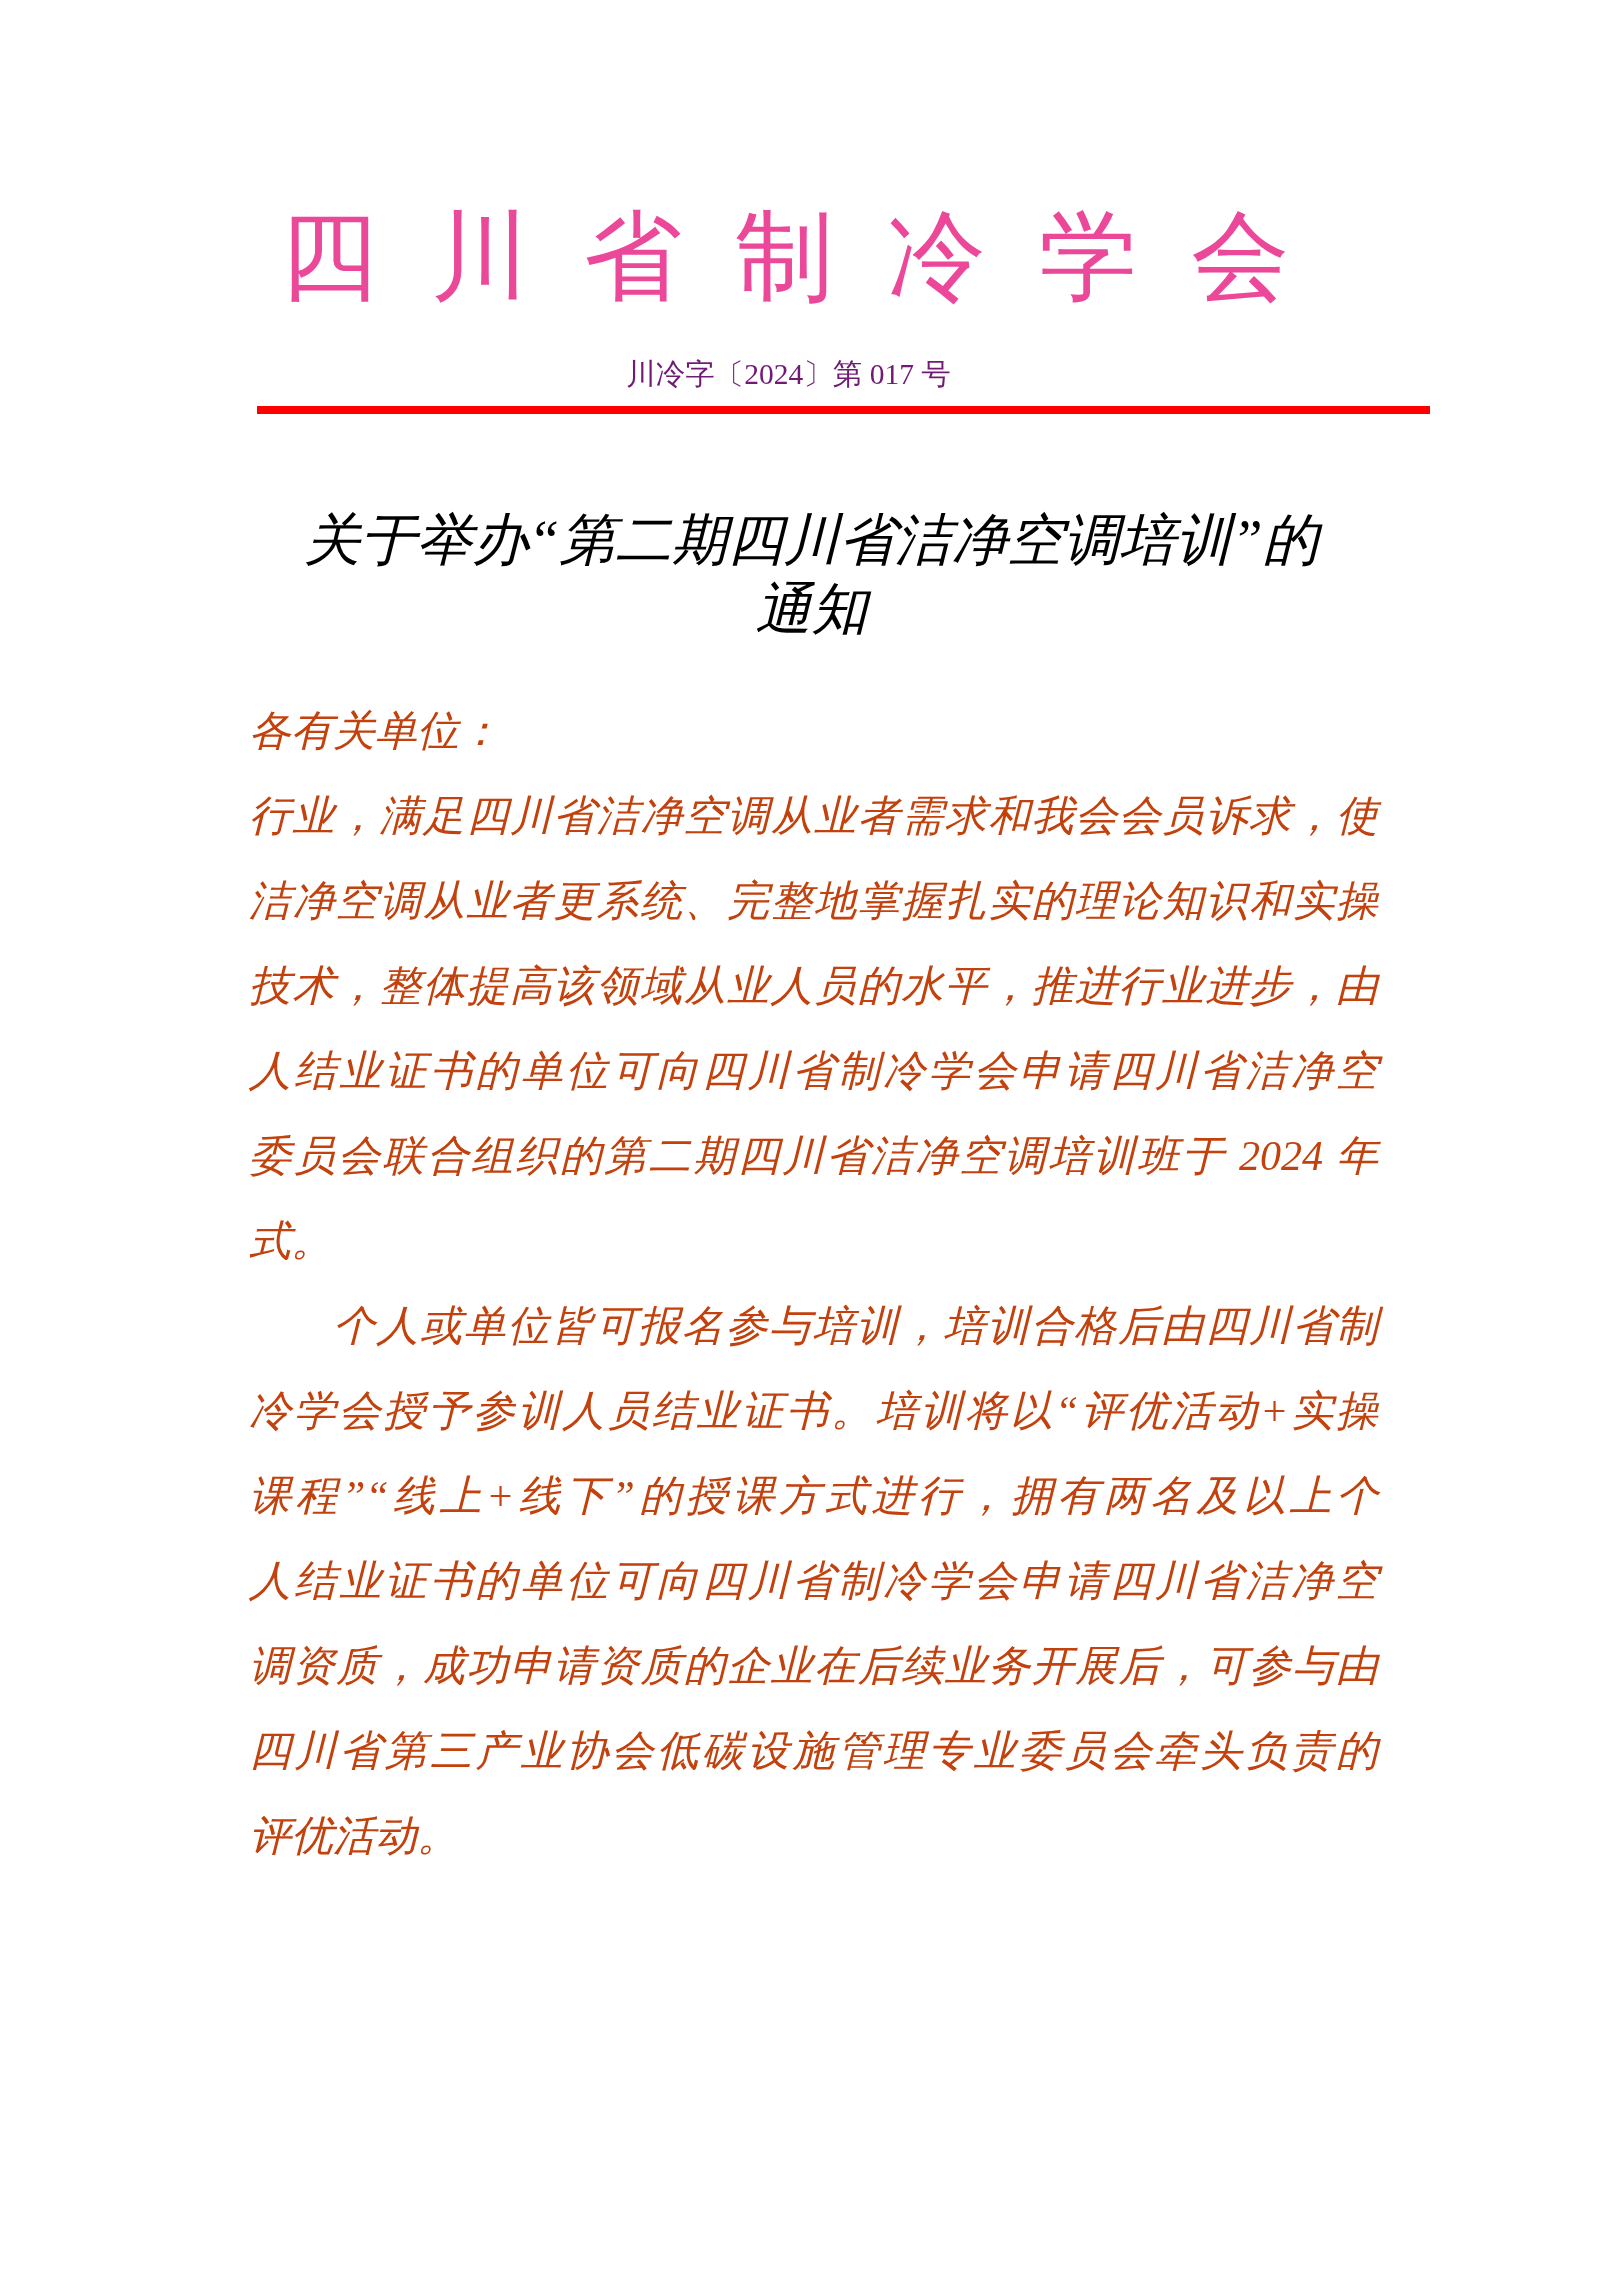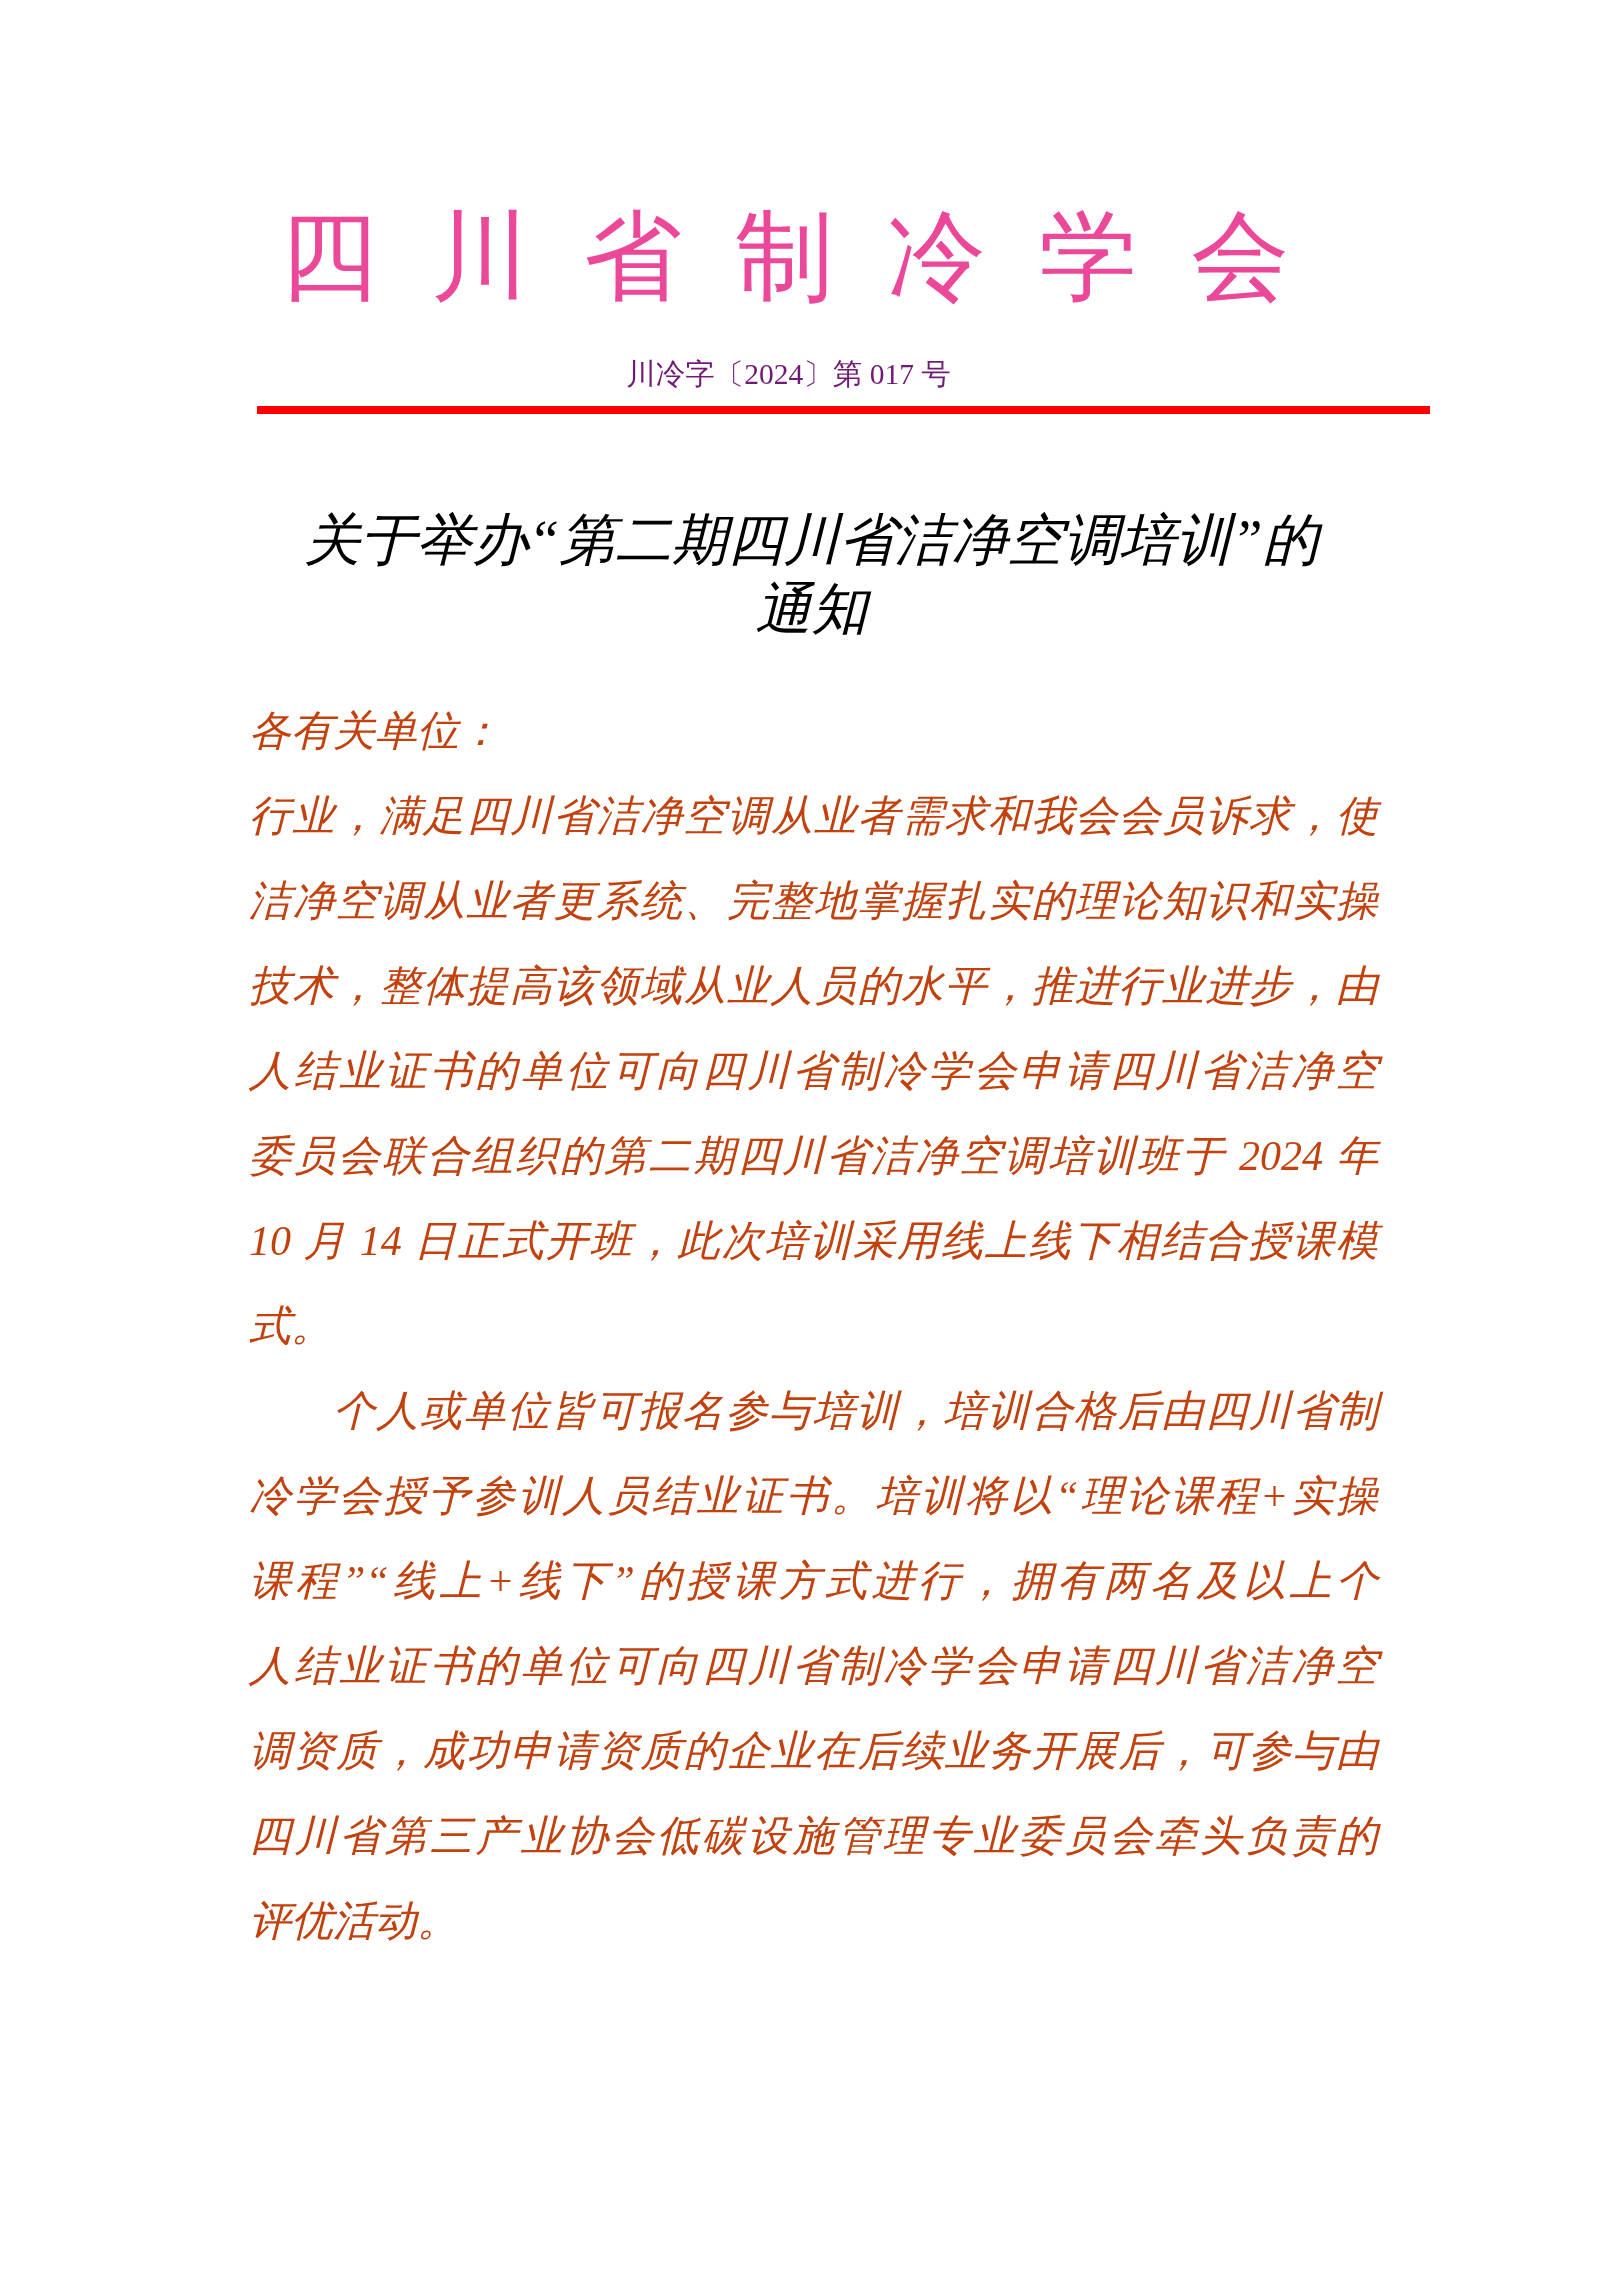--- a/index.html
+++ b/index.html
@@ -110,24 +110,23 @@
     <div>通知</div>
   </div>
 
   <div class="bodytext">
     <div class="line end">各有关单位：</div>
     <div class="line">行业，满足四川省洁净空调从业者需求和我会会员诉求，使</div>
     <div class="line">洁净空调从业者更系统、完整地掌握扎实的理论知识和实操</div>
     <div class="line">技术，整体提高该领域从业人员的水平，推进行业进步，由</div>
     <div class="line">人结业证书的单位可向四川省制冷学会申请四川省洁净空</div>
     <div class="line">委员会联合组织的第二期四川省洁净空调培训班于 2024 年</div>
-    <div class="line">10 月 14 日正式开班，此次培训采用线上线下相结合授课模</div>
     <div class="line end">式。</div>
     <div class="line indent">个人或单位皆可报名参与培训，培训合格后由四川省制</div>
-    <div class="line">冷学会授予参训人员结业证书。培训将以“理论课程+实操</div>
+    <div class="line">冷学会授予参训人员结业证书。培训将以“评优活动+实操</div>
     <div class="line">课程”“线上+线下”的授课方式进行，拥有两名及以上个</div>
     <div class="line">人结业证书的单位可向四川省制冷学会申请四川省洁净空</div>
     <div class="line">调资质，成功申请资质的企业在后续业务开展后，可参与由</div>
     <div class="line">四川省第三产业协会低碳设施管理专业委员会牵头负责的</div>
     <div class="line end">评优活动。</div>
   </div>
 
 </div>
 
 

